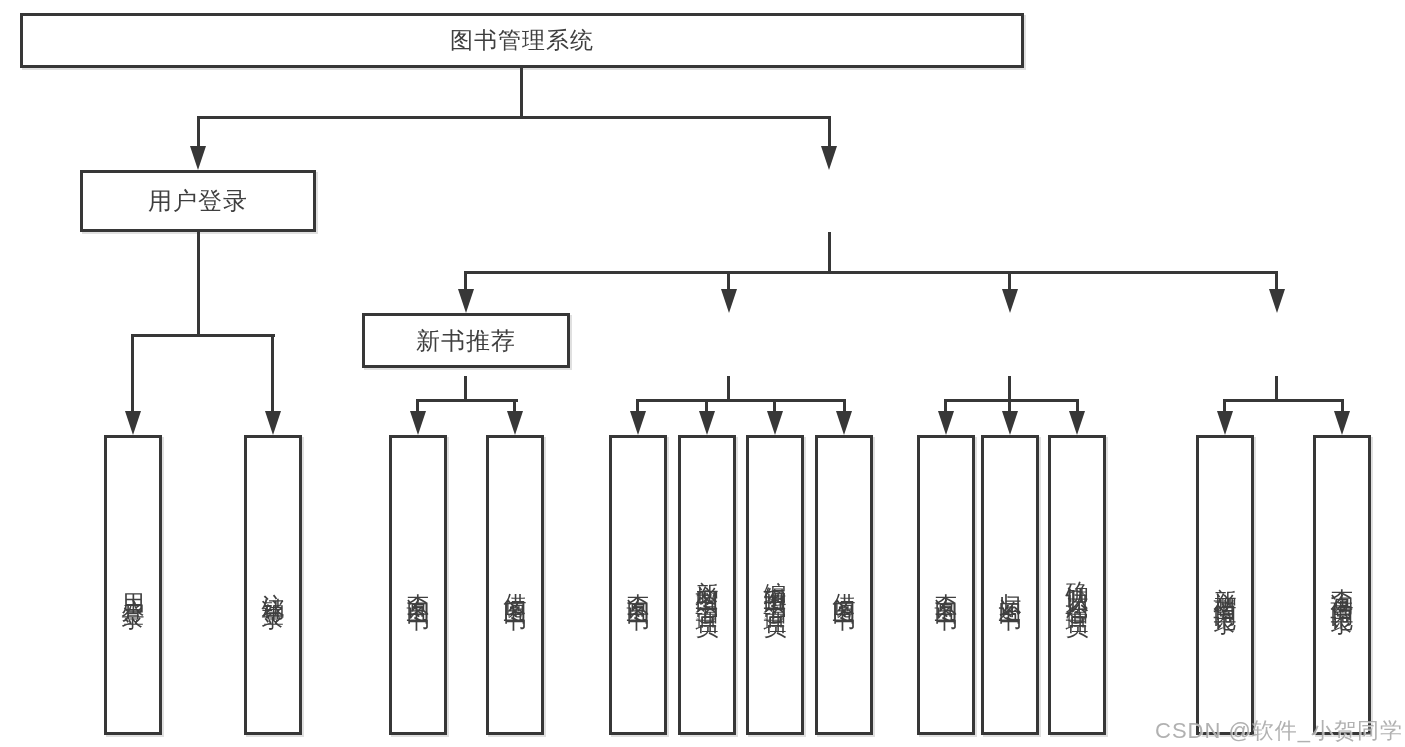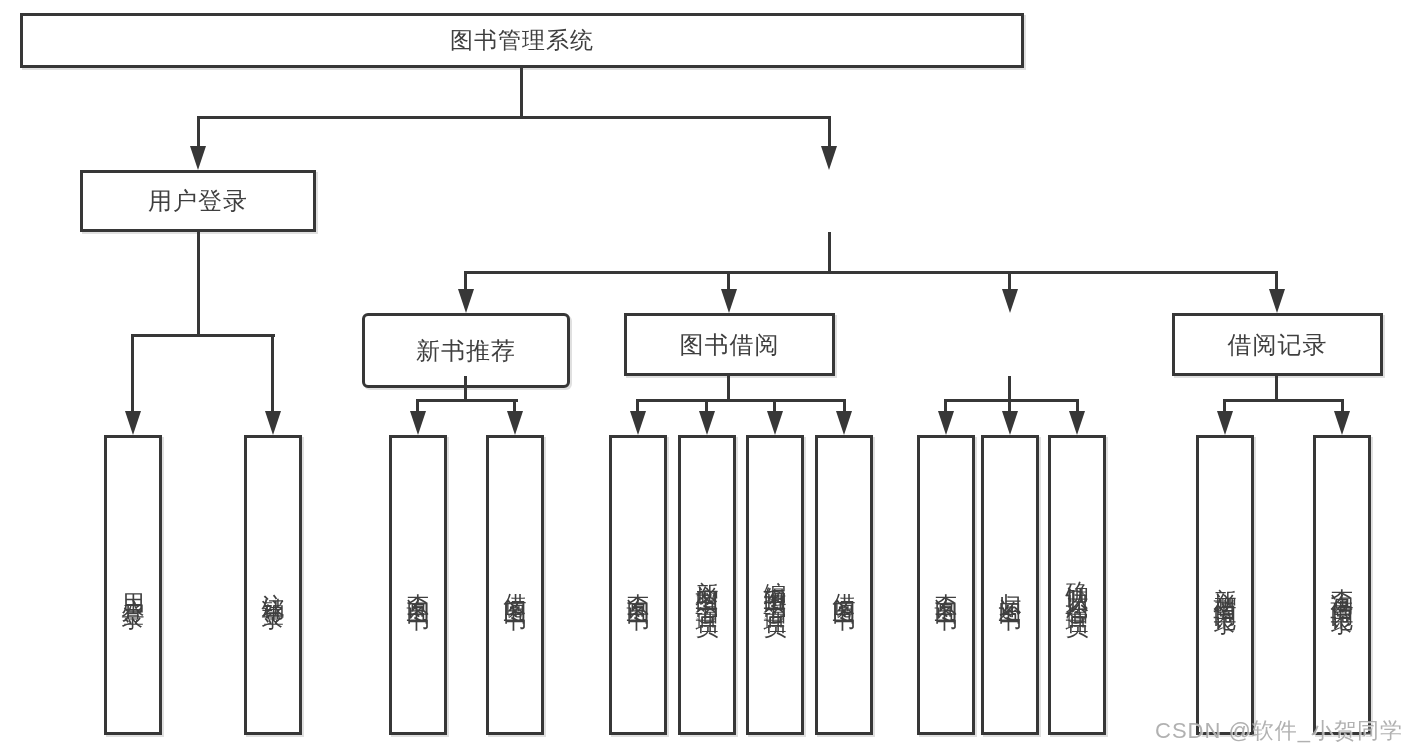--- a/index.html
+++ b/index.html
@@ -59,23 +59,21 @@
   <div class="hline" style="left:464px;top:271px;width:814px;height:3px;"></div>
   <div class="vline" style="left:464px;top:271px;width:3px;height:22px;"></div>
   <div class="vline" style="left:727px;top:271px;width:3px;height:22px;"></div>
   <div class="vline" style="left:1008px;top:271px;width:3px;height:22px;"></div>
   <div class="vline" style="left:1275px;top:271px;width:3px;height:22px;"></div>
   <div class="arrow" style="left:458px;top:289px;"></div>
   <div class="arrow" style="left:721px;top:289px;"></div>
   <div class="arrow" style="left:1002px;top:289px;"></div>
   <div class="arrow" style="left:1269px;top:289px;"></div>
 
-  <div class="box hbox" style="left:362px;top:313px;width:208px;height:75px;border-radius:6px;">新书推荐</div>
-  <div class="box hbox" style="left:624px;top:313px;width:211px;height:63px;">图书借阅</div>
-  <div class="box hbox" style="left:1172px;top:313px;width:211px;height:63px;">借阅记录</div>
+  <div class="box hbox" style="left:362px;top:313px;width:208px;height:55px;">新书推荐</div>
 
   <div class="vline" style="left:464px;top:376px;width:3px;height:25px;"></div>
   <div class="vline" style="left:727px;top:376px;width:3px;height:25px;"></div>
   <div class="vline" style="left:1008px;top:376px;width:3px;height:25px;"></div>
   <div class="vline" style="left:1275px;top:376px;width:3px;height:25px;"></div>
 
   <div class="hline" style="left:416px;top:399px;width:102px;height:3px;"></div>
   <div class="hline" style="left:636px;top:399px;width:210px;height:3px;"></div>
   <div class="hline" style="left:944px;top:399px;width:135px;height:3px;"></div>
   <div class="hline" style="left:1223px;top:399px;width:121px;height:3px;"></div>

